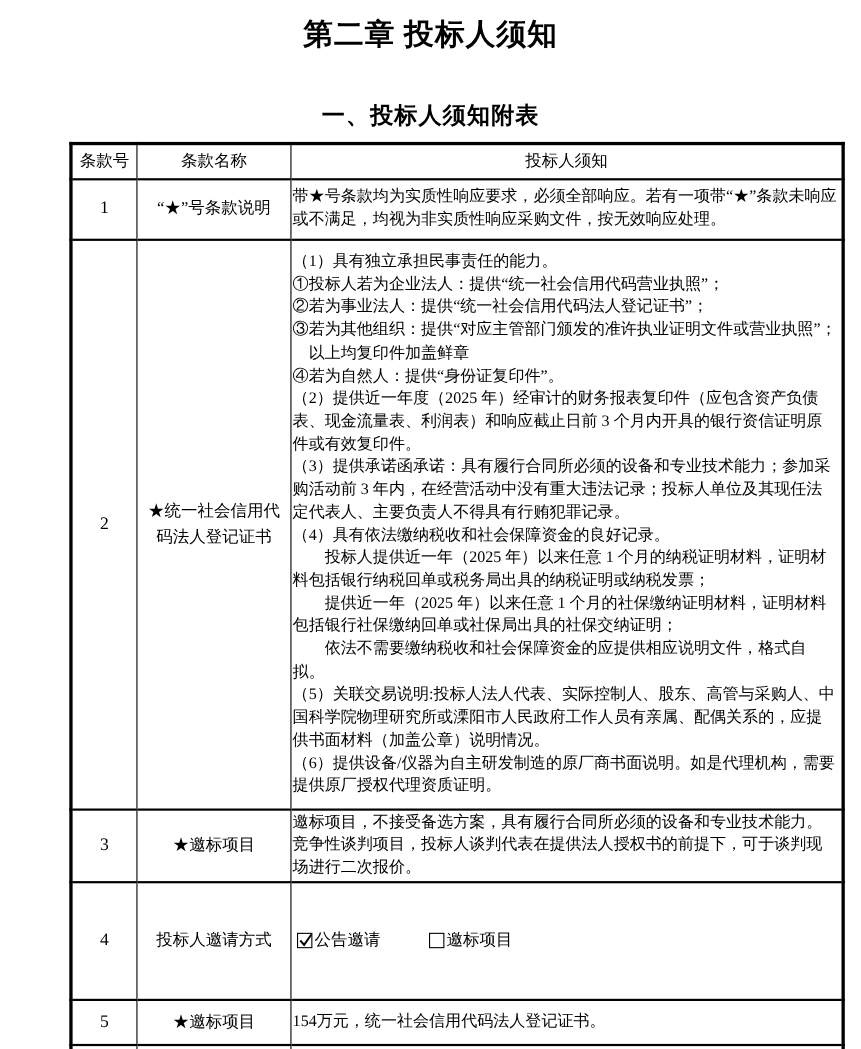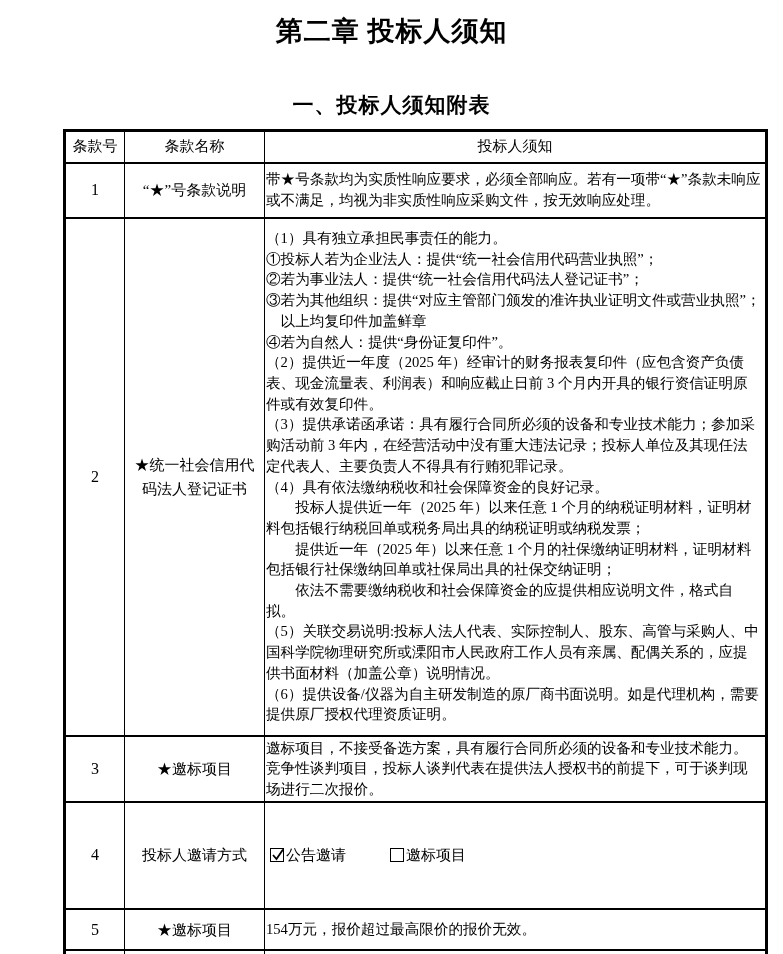--- a/index.html
+++ b/index.html
@@ -129,21 +129,21 @@
         <span class="opt">
           <span class="cb"></span><span>邀标项目</span>
         </span>
       </span>
     </td>
   </tr>
 
   <tr style="height:41px;">
     <td class="c-no">5</td>
     <td class="c-name">★邀标项目</td>
-    <td class="c-desc">154万元，报价超过最高限价的报价无效。</td>
+    <td class="c-desc">154万元，统一社会信用代码法人登记证书。</td>
   </tr>
 
   <tr style="height:39px;">
     <td class="c-no">6</td>
     <td class="c-name">★响应文件的份数</td>
     <td class="c-desc">　响应文件的份数：正本1份，副本2份。</td>
   </tr>
 
 </tbody>
   </table>

